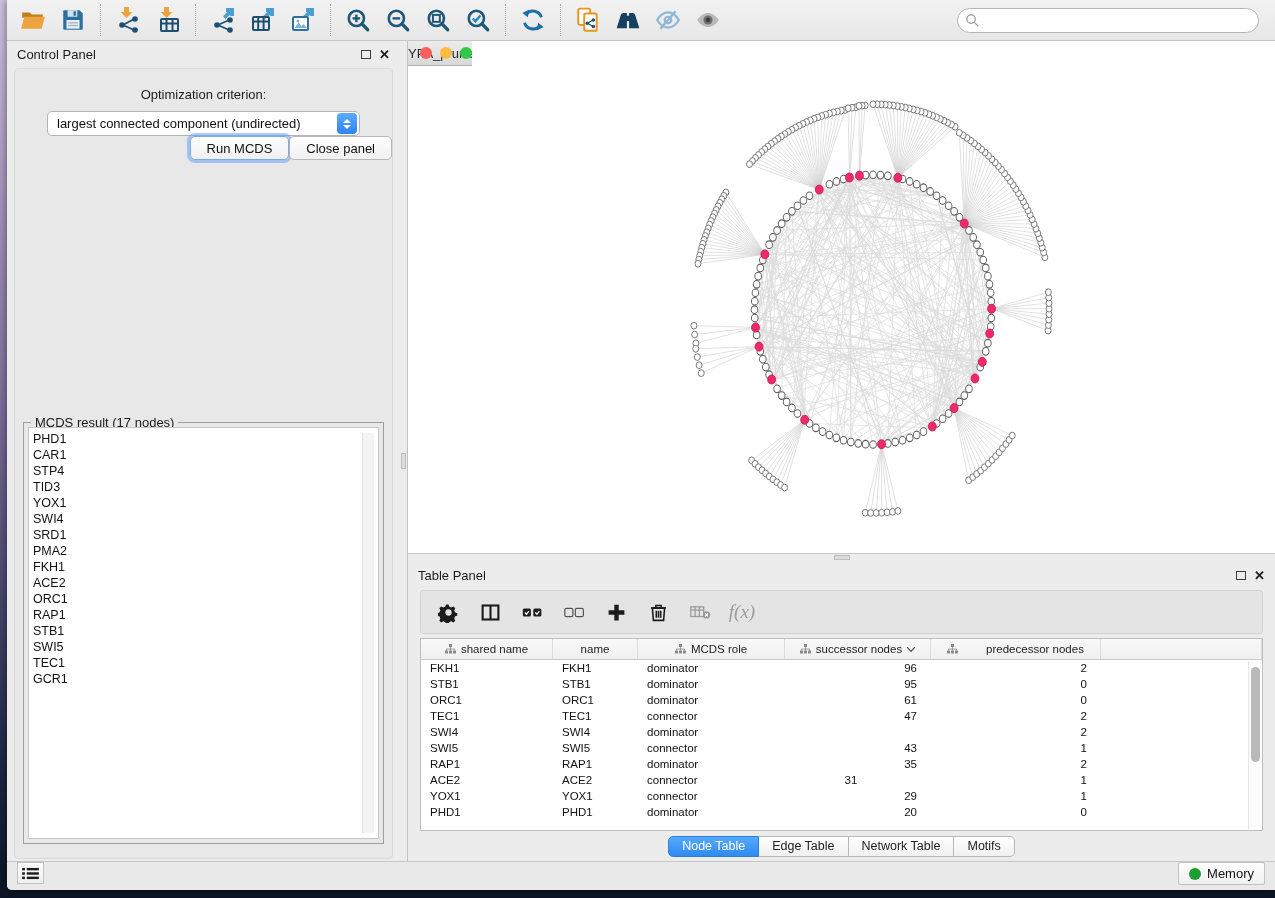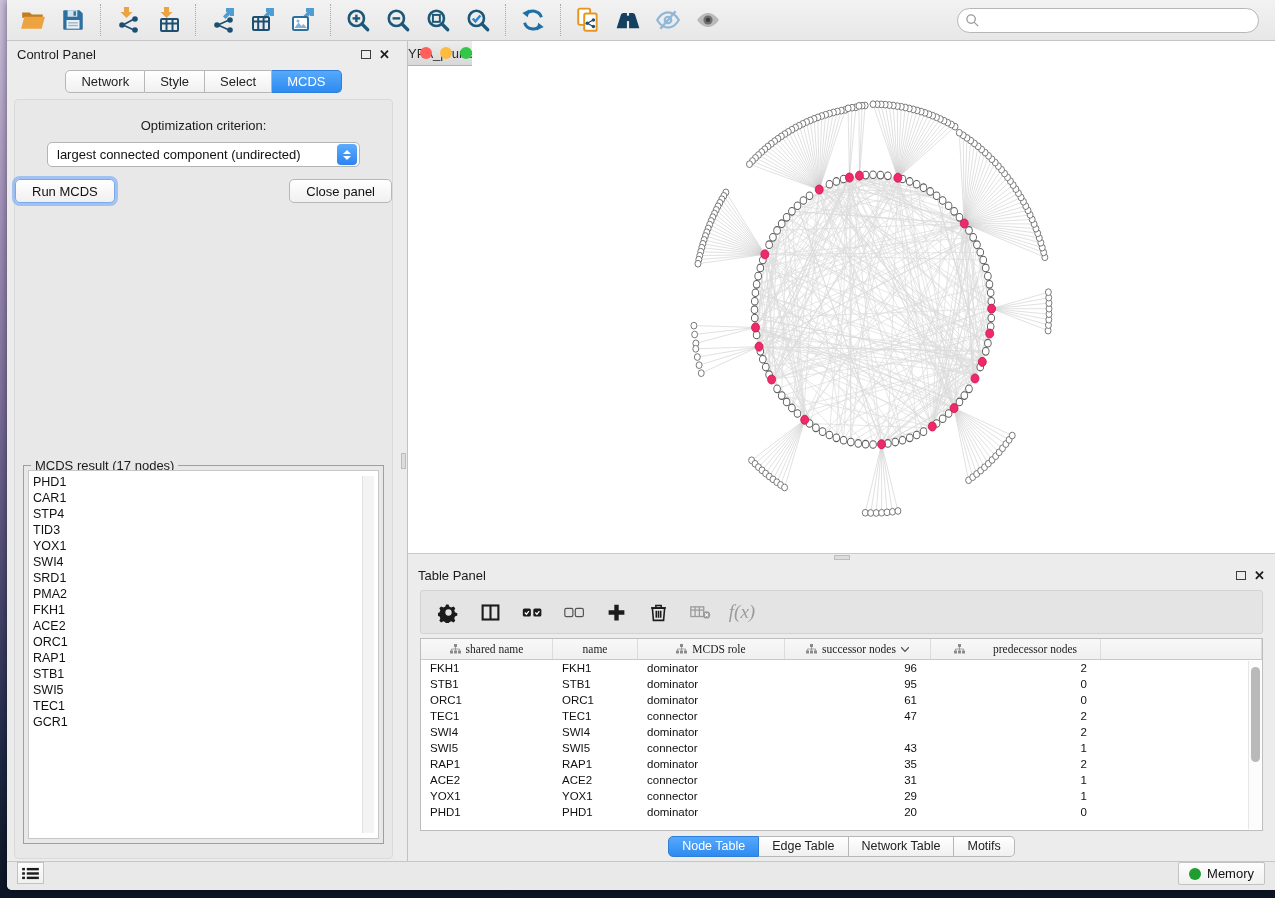--- a/index.html
+++ b/index.html
@@ -40,21 +40,21 @@
   .cp-body { flex:1; margin:0 7px 2px 7px; background:#e8e8e8; border:1px solid #dadada; border-radius:4px;
     display:flex; flex-direction:column; min-height:0; }
   .opt-label { text-align:center; font-size:13px; color:#1b1b1b; margin-top:18px; }
   .dropdown { width:313px; height:25px; margin:9px auto 0; background:#fff; border:1px solid #b4b4b4; border-radius:5px;
     display:flex; align-items:center; padding:0 2px 0 9px; }
   .dd-text { flex:1; font-size:13px; color:#111; white-space:nowrap; overflow:hidden; }
   .dd-step { width:20px; height:21px; border-radius:4px; background:linear-gradient(#5cabfd,#2d84f2);
     display:flex; flex-direction:column; align-items:center; justify-content:center; gap:2px; }
   .dd-step .up { width:0; height:0; border-left:4px solid transparent; border-right:4px solid transparent; border-bottom:4.5px solid #fff; }
   .dd-step .down { width:0; height:0; border-left:4px solid transparent; border-right:4px solid transparent; border-top:4.5px solid #fff; }
-  .cp-buttons { display:flex; justify-content:space-between; gap:13px; margin-top:12px; }
+  .cp-buttons { display:flex; justify-content:flex-end; }
   .push-btn { font-family:"Liberation Sans",sans-serif; font-size:13px; color:#111; height:24px; padding:0 16px;
     background:linear-gradient(#ffffff,#f0f0f0); border:1px solid #b7b7b7; border-radius:5px; }
   .push-btn.focused { box-shadow:0 0 0 3px rgba(100,160,250,.55); border-color:#7aa9e8; }
   .groupbox { position:relative; margin:262px 8px 14px 8px; flex:1; border:1px solid #9f9f9f; min-height:0; }
   .groupbox-title { position:absolute; top:-8px; left:7px; background:#e8e8e8; padding:0 4px; font-size:13px; color:#1b1b1b; }
   .mcds-list { position:absolute; inset:4px; background:#fff; border:1px solid #c7c7c7; overflow:hidden; padding:3px 0 0 4px; }
   .mcds-track { position:absolute; top:5px; bottom:5px; right:4px; width:12px; background:#f4f4f4; border-left:1px solid #e2e2e2; }
   .list-item { font-size:12.5px; color:#111; line-height:16px; }
 
   .v-splitter { width:7px; flex:0 0 7px; background:#ececec; position:relative; cursor:col-resize; }
@@ -75,21 +75,21 @@
 
   
   .table-panel { flex:1; display:flex; flex-direction:column; background:#ececec; min-height:0; }
   .tp-toolbar { height:44px; flex:0 0 44px; margin:1px 12px 4px; background:#e4e4e4; border:1px solid #d2d2d2; border-radius:3px;
     display:flex; align-items:center; gap:8px; padding:0 10px; }
   .tp-tool { width:34px; height:34px; display:flex; align-items:center; justify-content:center; border:none; background:transparent; }
   .tp-tool svg { width:21px; height:21px; }
   .fx { font-family:"Liberation Serif",serif; font-style:italic; font-size:19px; color:#9b9b9b; }
   .tp-table { flex:1; margin:0 12px; background:#fff; border:1px solid #bdbdbd; position:relative; overflow:hidden;
     display:flex; flex-direction:column; min-height:0; }
-  .t-head { display:flex; height:21px; flex:0 0 21px; background:linear-gradient(#f8f8f8,#f0f0f0); border-bottom:1px solid #c9c9c9;font-family:Liberation Serif, serif; }
+  .t-head { display:flex; height:21px; flex:0 0 21px; background:linear-gradient(#f8f8f8,#f0f0f0); border-bottom:1px solid #c9c9c9; }
   .th { display:flex; align-items:center; justify-content:center; gap:5px; font-size:11.5px; color:#1c1c1c;
     border-right:1px solid #dcdcdc; overflow:hidden; }
   .th svg.hier { width:11px; height:10px; flex:0 0 11px; }
   .t-body { flex:1; overflow:hidden; padding-right:14px; }
   .tr { display:flex; height:16px; }
   .td { font-size:11.5px; color:#111; line-height:16px; white-space:nowrap; overflow:hidden; }
   .td.num { text-align:right; }
   .t-scroll { position:absolute; top:22px; bottom:1px; right:1px; width:13px; background:#fcfcfc; border-left:1px solid #e6e6e6; }
   .t-thumb { position:absolute; top:6px; left:2px; width:9px; height:95px; border-radius:5px; background:#b9b9b9; }
   .tp-tabs-row { height:30px; flex:0 0 30px; display:flex; justify-content:center; align-items:center; }
@@ -273,28 +273,20 @@
 
   <div class="main">
 
     <div class="control-panel">
       <div class="panel-header">
         <span>Control Panel</span>
         <span class="ph-btns">
           <span class="ph-float"></span>
           <span class="ph-close">✕</span>
         </span>
-      </div>
-      <div class="cp-tabs-row">
-        <div class="seg" id="cp-tabs">
-            <button>Network</button>
-            <button>Style</button>
-            <button>Select</button>
-            <button class="active">MCDS</button>
-          </div>
       </div>
       <div class="cp-body">
         <div class="opt-label">Optimization criterion:</div>
         <div class="dropdown">
           <span class="dd-text">largest connected component (undirected)</span>
           <span class="dd-step">
               <span class="up"></span>
               <span class="down"></span>
             </span>
         </div>
@@ -1263,21 +1255,21 @@
                 <div class="td" style="flex: 0 0 132px; padding: 0px 0px 0px 9px;">RAP1</div>
                 <div class="td" style="flex: 0 0 85px; padding: 0px 0px 0px 9px;">RAP1</div>
                 <div class="td" style="flex: 0 0 147px; padding: 0px 0px 0px 9px;">dominator</div>
                 <div class="td num" style="flex: 0 0 146px; padding: 0px 14px 0px 0px;">35</div>
                 <div class="td num" style="flex: 0 0 170px; padding: 0px 14px 0px 0px;">2</div>
               </div>
               <div class="tr">
                 <div class="td" style="flex: 0 0 132px; padding: 0px 0px 0px 9px;">ACE2</div>
                 <div class="td" style="flex: 0 0 85px; padding: 0px 0px 0px 9px;">ACE2</div>
                 <div class="td" style="flex: 0 0 147px; padding: 0px 0px 0px 9px;">connector</div>
-                <div class="td num" style="flex: 0 0 146px; padding: 0px 14px 0px 0px;">31</div>
+                <div class="td num" style="flex: 0 0 146px; padding: 0px 14px 0px 0px; text-align: center;">31</div>
                 <div class="td num" style="flex: 0 0 170px; padding: 0px 14px 0px 0px;">1</div>
               </div>
               <div class="tr">
                 <div class="td" style="flex: 0 0 132px; padding: 0px 0px 0px 9px;">YOX1</div>
                 <div class="td" style="flex: 0 0 85px; padding: 0px 0px 0px 9px;">YOX1</div>
                 <div class="td" style="flex: 0 0 147px; padding: 0px 0px 0px 9px;">connector</div>
                 <div class="td num" style="flex: 0 0 146px; padding: 0px 14px 0px 0px;">29</div>
                 <div class="td num" style="flex: 0 0 170px; padding: 0px 14px 0px 0px;">1</div>
               </div>
               <div class="tr">

